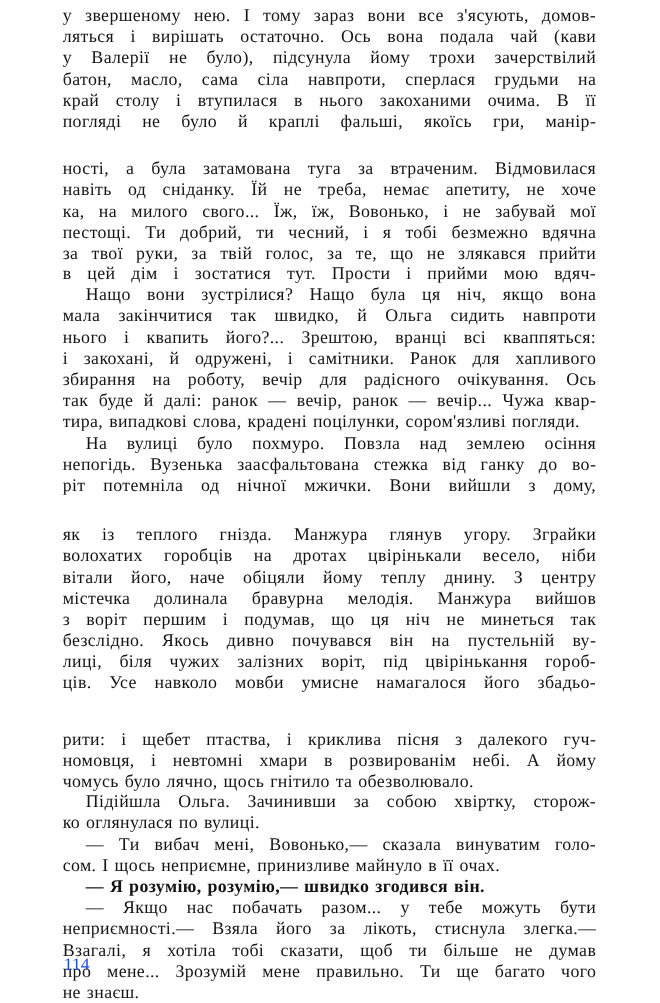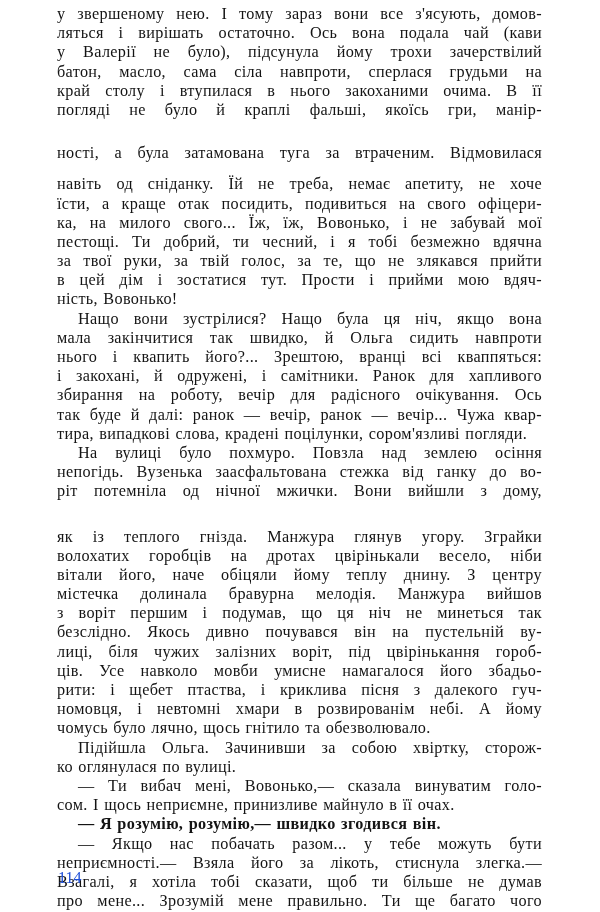--- a/index.html
+++ b/index.html
@@ -26,46 +26,44 @@
 <body>
 
 <div class="page" id="page">
     <div class="ln" style="white-space: normal; height: 19.2px; overflow: hidden;">у звершеному нею. І тому зараз вони все з'ясують, домов-</div>
     <div class="ln" style="white-space: normal; height: 19.2px; overflow: hidden;">ляться і вирішать остаточно. Ось вона подала чай (кави</div>
     <div class="ln" style="white-space: normal; height: 19.2px; overflow: hidden;">у Валерії не було), підсунула йому трохи зачерствілий</div>
     <div class="ln" style="white-space: normal; height: 19.2px; overflow: hidden;">батон, масло, сама сіла навпроти, сперлася грудьми на</div>
     <div class="ln" style="white-space: normal; height: 19.2px; overflow: hidden;">край столу і втупилася в нього закоханими очима. В її</div>
     <div class="ln" style="white-space: normal; height: 19.2px; overflow: hidden;">погляді не було й краплі фальші, якоїсь гри, манір-</div>
     <div class="ln" style="white-space: normal; height: 19.2px; overflow: hidden; margin-top: 24px;">ності, а була затамована туга за втраченим. Відмовилася</div>
-    <div class="ln" style="white-space: normal; height: 19.2px; overflow: hidden; margin-top: 12px;">навіть од сніданку. Їй не треба, немає апетиту, не хоче</div>
-    <div class="ln" style="white-space: normal; height: 19.2px; overflow: hidden;">їсти, а краще отак посидить, подивиться на свого офіцери-</div>
+    <div class="ln" style="white-space: normal; height: 19.2px; overflow: hidden;">навіть од сніданку. Їй не треба, немає апетиту, не хоче</div>
     <div class="ln" style="white-space: normal; height: 19.2px; overflow: hidden;">ка, на милого свого... Їж, їж, Вовонько, і не забувай мої</div>
     <div class="ln" style="white-space: normal; height: 19.2px; overflow: hidden;">пестощі. Ти добрий, ти чесний, і я тобі безмежно вдячна</div>
     <div class="ln" style="white-space: normal; height: 19.2px; overflow: hidden;">за твої руки, за твій голос, за те, що не злякався прийти</div>
     <div class="ln" style="white-space: normal; height: 19.2px; overflow: hidden;">в цей дім і зостатися тут. Прости і прийми мою вдяч-</div>
-    <div class="ln last" style="white-space: nowrap;">ність, Вовонько!</div>
     <div class="ln ind" style="white-space: normal; height: 19.2px; overflow: hidden;">Нащо вони зустрілися? Нащо була ця ніч, якщо вона</div>
     <div class="ln" style="white-space: normal; height: 19.2px; overflow: hidden;">мала закінчитися так швидко, й Ольга сидить навпроти</div>
     <div class="ln" style="white-space: normal; height: 19.2px; overflow: hidden;">нього і квапить його?... Зрештою, вранці всі кваппяться:</div>
     <div class="ln" style="white-space: normal; height: 19.2px; overflow: hidden;">і закохані, й одружені, і самітники. Ранок для хапливого</div>
     <div class="ln" style="white-space: normal; height: 19.2px; overflow: hidden;">збирання на роботу, вечір для радісного очікування. Ось</div>
     <div class="ln" style="white-space: normal; height: 19.2px; overflow: hidden;">так буде й далі: ранок — вечір, ранок — вечір... Чужа квар-</div>
     <div class="ln last" style="white-space: nowrap;">тира, випадкові слова, крадені поцілунки, сором'язливі погляди.</div>
     <div class="ln ind" style="white-space: normal; height: 19.2px; overflow: hidden;">На вулиці було похмуро. Повзла над землею осіння</div>
     <div class="ln" style="white-space: normal; height: 19.2px; overflow: hidden;">непогідь. Вузенька заасфальтована стежка від ганку до во-</div>
     <div class="ln" style="white-space: normal; height: 19.2px; overflow: hidden;">ріт потемніла од нічної мжички. Вони вийшли з дому,</div>
     <div class="ln" style="white-space: normal; height: 19.2px; overflow: hidden; margin-top: 26px;">як із теплого гнізда. Манжура глянув угору. Зграйки</div>
     <div class="ln" style="white-space: normal; height: 19.2px; overflow: hidden;">волохатих горобців на дротах цвірінькали весело, ніби</div>
     <div class="ln" style="white-space: normal; height: 19.2px; overflow: hidden;">вітали його, наче обіцяли йому теплу днину. З центру</div>
     <div class="ln" style="white-space: normal; height: 19.2px; overflow: hidden;">містечка долинала бравурна мелодія. Манжура вийшов</div>
     <div class="ln" style="white-space: normal; height: 19.2px; overflow: hidden;">з воріт першим і подумав, що ця ніч не минеться так</div>
     <div class="ln" style="white-space: normal; height: 19.2px; overflow: hidden;">безслідно. Якось дивно почувався він на пустельній ву-</div>
     <div class="ln" style="white-space: normal; height: 19.2px; overflow: hidden;">лиці, біля чужих залізних воріт, під цвірінькання гороб-</div>
     <div class="ln" style="white-space: normal; height: 19.2px; overflow: hidden;">ців. Усе навколо мовби умисне намагалося його збадьо-</div>
-    <div class="ln" style="white-space: normal; height: 19.2px; overflow: hidden;">рити: і щебет птаства, і крикливa пісня з далекого гуч-</div>
+    <div class="ln" style="white-space: normal; height: 19.2px; overflow: hidden; margin-top: 32px;">рити: і щебет птаства, і крикливa пісня з далекого гуч-</div>
     <div class="ln" style="white-space: normal; height: 19.2px; overflow: hidden;">номовця, і невтомні хмари в розвированім небі. А йому</div>
     <div class="ln last" style="white-space: nowrap;">чомусь було лячно, щось гнітило та обезволювало.</div>
     <div class="ln ind" style="white-space: normal; height: 19.2px; overflow: hidden;">Підійшла Ольга. Зачинивши за собою хвіртку, сторож-</div>
     <div class="ln last" style="white-space: nowrap;">ко оглянулася по вулиці.</div>
     <div class="ln ind" style="white-space: normal; height: 19.2px; overflow: hidden;">— Ти вибач мені, Вовонько,— сказала винуватим голо-</div>
     <div class="ln last" style="white-space: nowrap;">сом. І щось неприємне, принизливе майнуло в її очах.</div>
     <div class="ln ind last" style="white-space: nowrap; font-weight: bold;">— Я розумію, розумію,— швидко згодився він.</div>
     <div class="ln ind" style="white-space: normal; height: 19.2px; overflow: hidden;">— Якщо нас побачать разом... у тебе можуть бути</div>
     <div class="ln" style="white-space: normal; height: 19.2px; overflow: hidden;">неприємності.— Взяла його за лікоть, стиснула злегка.—</div>
     <div class="ln" style="white-space: normal; height: 19.2px; overflow: hidden;">Взагалі, я хотіла тобі сказати, щоб ти більше не думав</div>

